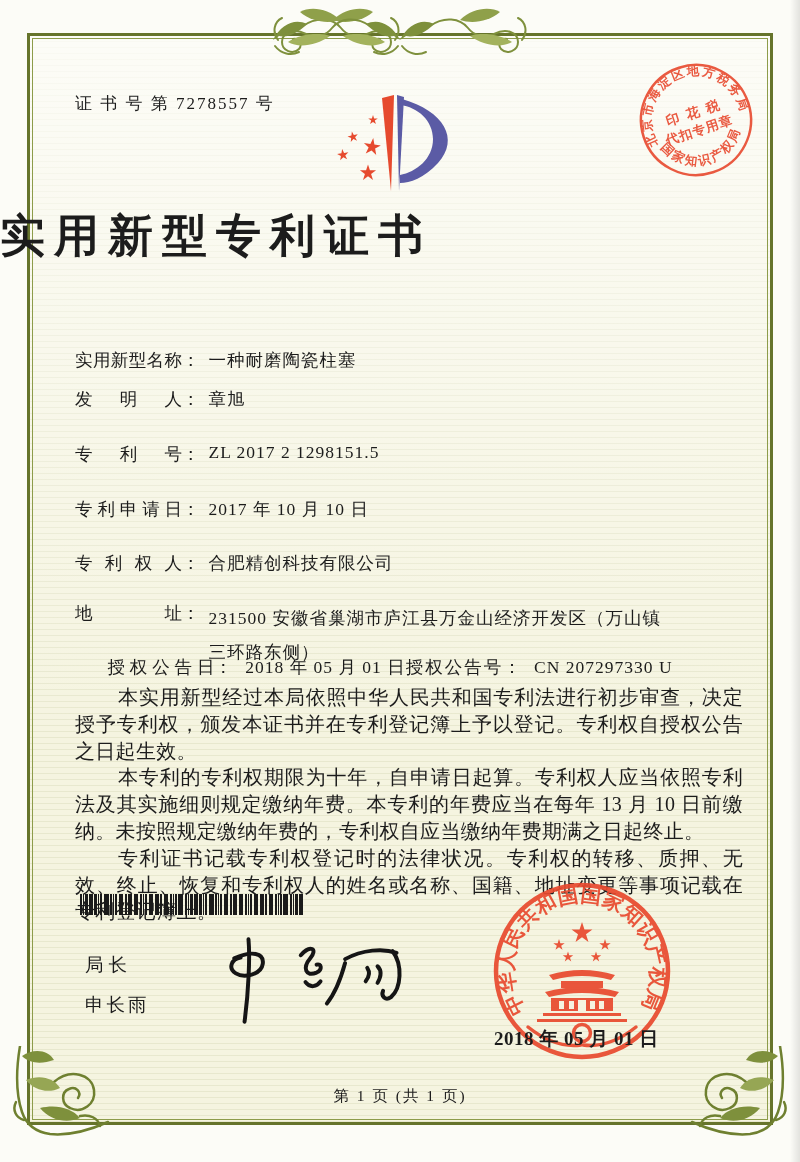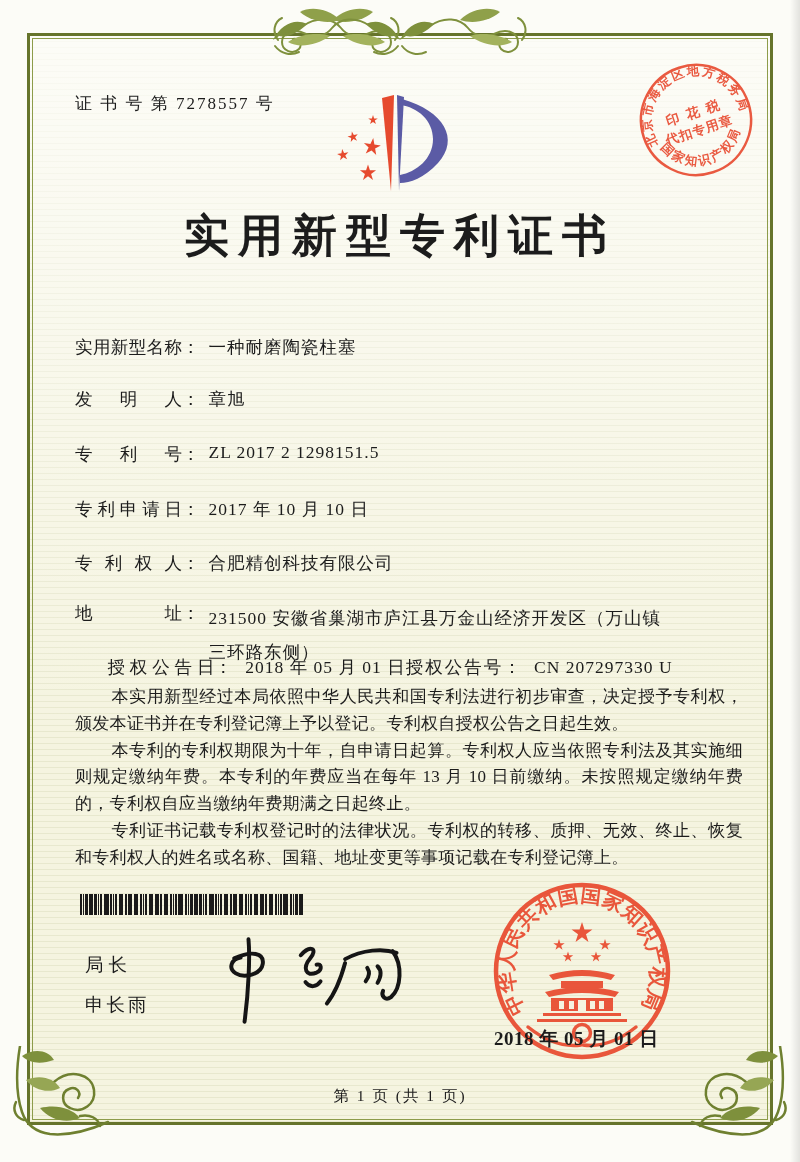--- a/index.html
+++ b/index.html
@@ -11,31 +11,31 @@
   .frame{position:absolute;left:27px;top:33px;width:740px;height:1086px;
         border:3px solid #66742b;background:#f5f4e0;z-index:1;}
   .frame .inner{position:absolute;inset:2px;border:1px solid #8d9c4a;}
   .frame .texture{position:absolute;inset:0;
         background-image:repeating-linear-gradient(0deg,rgba(150,160,95,.14) 0 1px,rgba(0,0,0,0) 1px 6px);}
   .frame .fade{position:absolute;inset:0;
         background:linear-gradient(180deg,rgba(255,255,255,.75) 0%,rgba(255,255,255,.25) 40%,rgba(255,255,255,0) 65%);}
   .orn{position:absolute;z-index:2;}
   .content{position:absolute;inset:0;z-index:3;}
   .cert-no{position:absolute;left:75px;top:92px;font-size:17px;letter-spacing:2px;}
-  .title{position:absolute;left:0;top:206px;width:800px;text-align:center;
+  .title{position:absolute;left:0;top:206px;width:800px;text-align:left;
         font-size:45px;font-weight:700;letter-spacing:9px;}
   .row{position:absolute;left:75px;width:652px;font-size:17.5px;display:flex;align-items:flex-start;}
   .lbl{display:inline-block;width:107px;text-align:justify;text-align-last:justify;flex:none;}
   .colon{flex:none;}
   .val{margin-left:9px;letter-spacing:1px;}
   .val.wide{max-width:468px;line-height:34px;}
   .grant-row{justify-content:center;padding-right:22px;box-sizing:border-box;}
   .grant-right .lbl2{letter-spacing:2px;}
   .paras{position:absolute;left:75px;top:684px;width:668px;}
-  .paras p{margin:0;font-size:17px;line-height:26.8px;letter-spacing:.3px;
+  .paras p{margin:0;font-size:20px;line-height:26.8px;letter-spacing:.3px;
         text-indent:2.15em;text-align:justify;}
   .barcode{position:absolute;left:80px;top:894px;width:224px;height:21px;
         background-image:
           repeating-linear-gradient(90deg,#1a1a1a 0 2px,rgba(0,0,0,0) 2px 5px),
           repeating-linear-gradient(90deg,#1a1a1a 0 1px,rgba(0,0,0,0) 1px 7px),
           repeating-linear-gradient(90deg,#1a1a1a 0 1px,rgba(0,0,0,0) 1px 3px);}
   .issuer-title{position:absolute;left:85px;top:952px;font-size:18.5px;letter-spacing:5px;}
   .issuer-name{position:absolute;left:85px;top:992px;font-size:18.5px;letter-spacing:3px;}
   .sig{position:absolute;left:210px;top:933px;}
   .seal{position:absolute;left:486px;top:878px;opacity:.92;}
@@ -130,21 +130,21 @@
         <text x="83" y="77" text-anchor="middle" font-size="13.5" font-weight="700" letter-spacing="2">印 花 税</text>
         <text x="83" y="95" text-anchor="middle" font-size="13" font-weight="700" letter-spacing="1">代扣专用章</text>
         <text font-size="12.5" font-weight="700">
           <textPath href="#taxBot" textLength="100">国家知识产权局</textPath>
         </text>
       </g>
     </svg>
 
     <div class="title">实用新型专利证书</div>
 
-    <div class="row" style="top:335px">
+    <div class="row" style="top:348px">
       <span class="lbl">实用新型名称</span>
         <span class="colon">：</span>
       <span class="val">一种耐磨陶瓷柱塞</span>
     </div>
     <div class="row" style="top:387px">
       <span class="lbl">发明人</span>
         <span class="colon">：</span>
       <span class="val">章旭</span>
     </div>
     <div class="row" style="top:442px">

